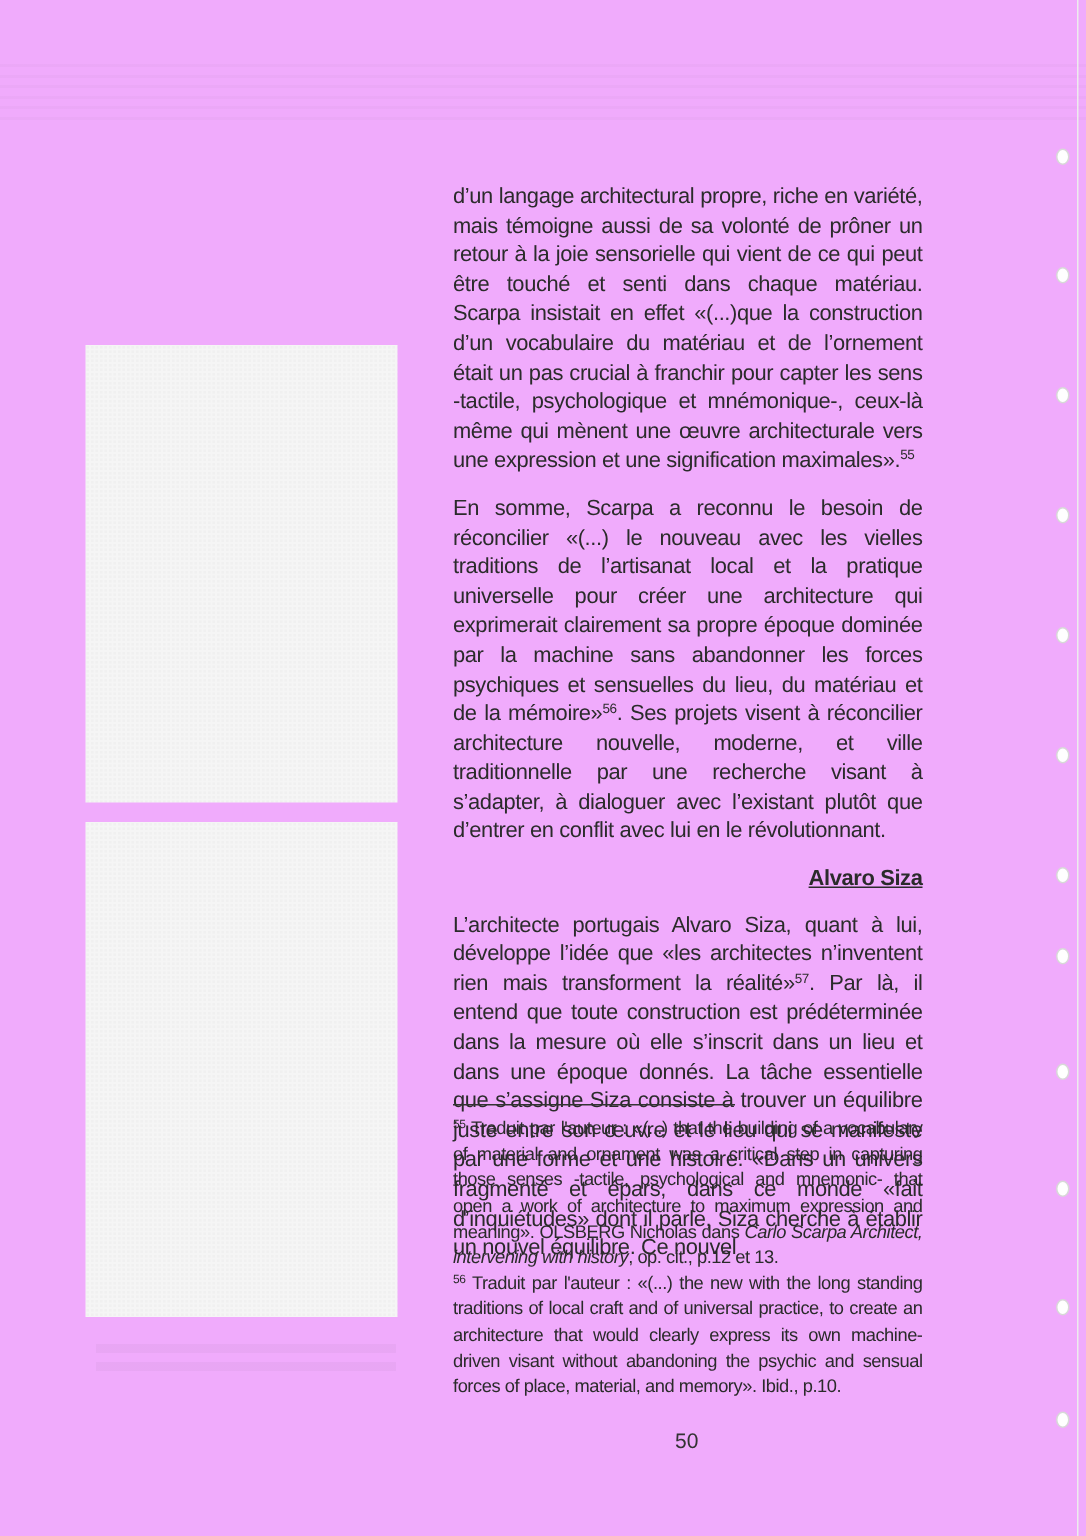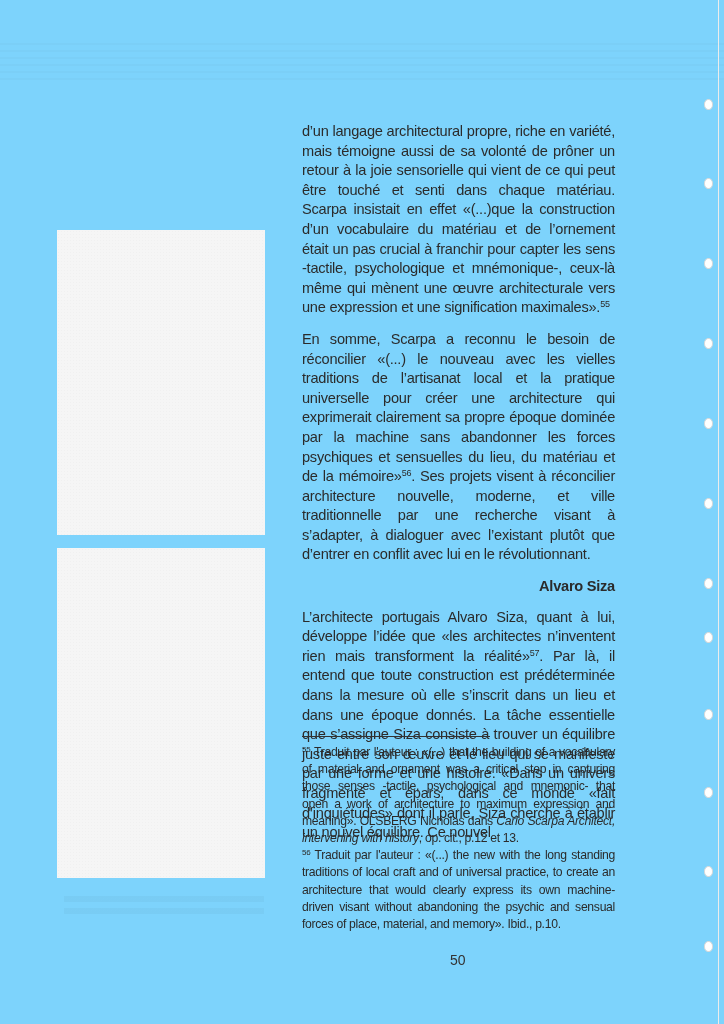--- a/index.html
+++ b/index.html
@@ -12,21 +12,21 @@
       height: 1024px;
       position: relative;
       overflow: hidden;
       font-family: "Liberation Sans", sans-serif;
       color: #2a2a2a;
     }
     .scan-page {
       position: absolute;
       left: 0; top: 0;
       width: 724px; height: 1024px;
-      background: #7dd3fc;
+      background: #f0abfc;
     }
     
     .bleed-band {
       position: absolute;
       left: 0; top: 40px;
       width: 724px; height: 40px;
       background: repeating-linear-gradient(0deg, rgba(0,0,0,0.018) 0px, rgba(0,0,0,0.018) 2px, transparent 2px, transparent 7px);
     }
     .bleed-image {
       position: absolute;
@@ -77,20 +77,21 @@
     sup {
       font-size: 9px;
       line-height: 0;
       vertical-align: 5px;
     }
     .section-heading {
       text-align: right;
       font-weight: bold;
       margin: 5px 0 11px 0;
       font-size: 14.6px;
+      text-decoration: underline;
     }
     .footnotes {
       position: absolute;
       left: 302px;
       top: 736px;
       width: 313px;
       font-size: 12.2px;
       line-height: 17.2px;
       letter-spacing: -0.3px;
       color: #2b2b2b;

